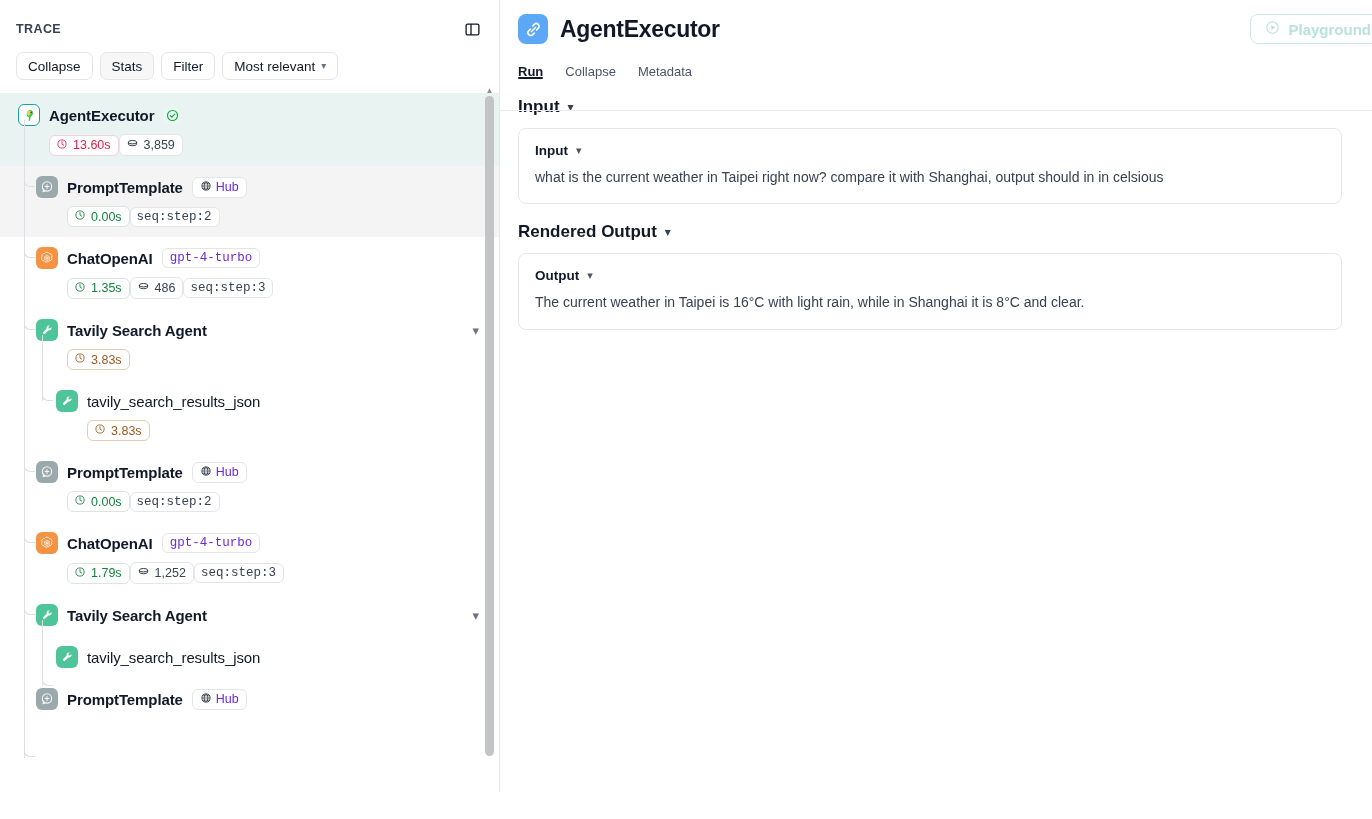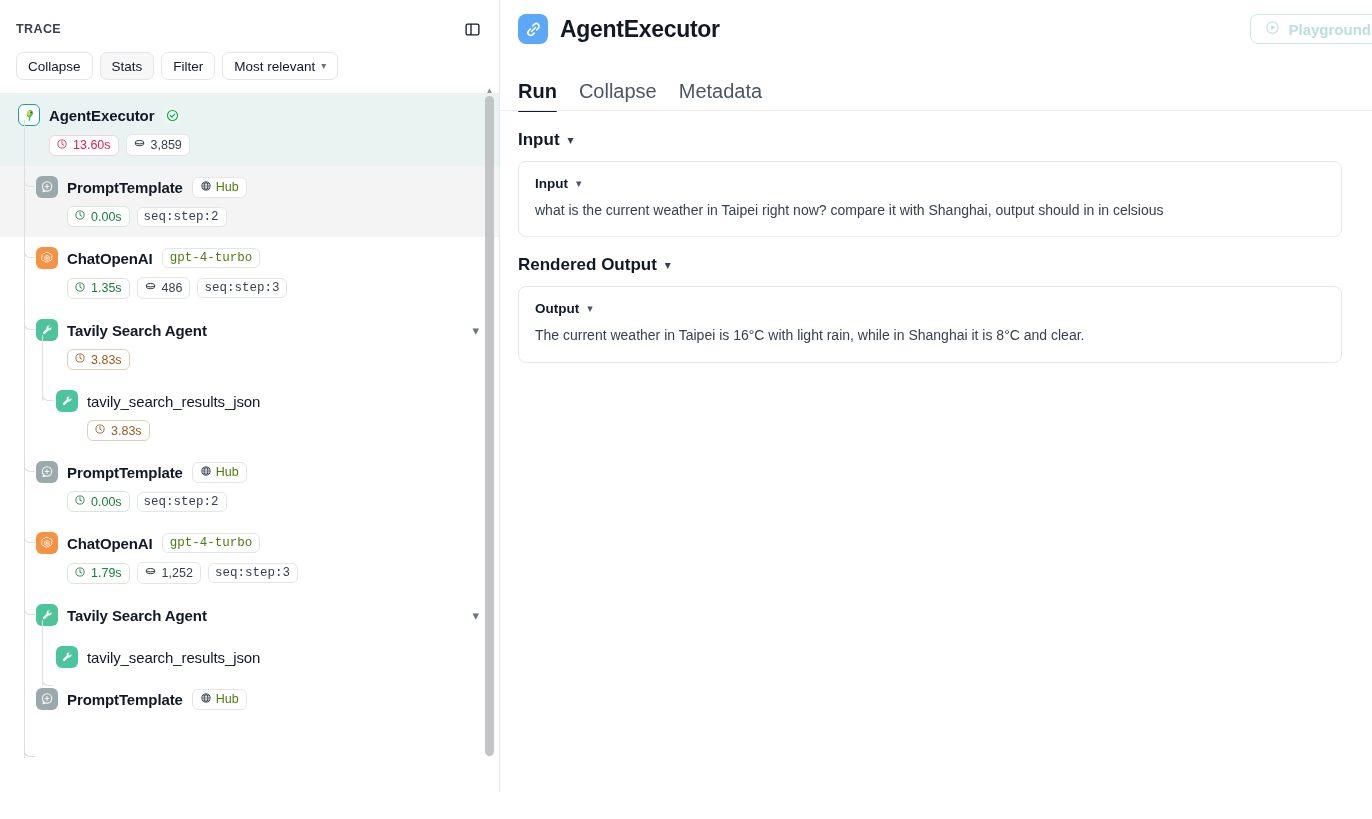--- a/index.html
+++ b/index.html
@@ -99,37 +99,37 @@
   .badge-ok {
     width: 18px; height: 18px; border-radius: 50%;
     background: #e9f9ef; display: inline-flex;
     align-items: center; justify-content: center;
   }
   .tag {
     border: 1px solid #e3e5e8;
     border-radius: 6px;
     background: #ffffff;
     font-size: 12.5px;
-    color: #4d7c0f;
+    color: #6d28d9;
     padding: 2px 7px;
     display: inline-flex; align-items: center; gap: 4px;
     white-space: nowrap;
     font-family: "Liberation Mono", monospace;
   }
   .tag.sans { font-family: "Liberation Sans", sans-serif; }
   .caret-right {
     margin-left: auto;
     color: #6b7280;
     font-size: 13px;
     padding-right: 6px;
     cursor: pointer;
     line-height: 1;
   }
 
-  .metarow { display: flex; align-items: center; gap: 7px; margin-top: 8px; }
+  .metarow { display: flex; align-items: center; margin-top: 8px; }
   .pill {
     border: 1px solid #e3e5e8;
     border-radius: 6px;
     background: #ffffff;
     font-size: 12.5px;
     padding: 2px 7px 2px 6px;
     display: inline-flex; align-items: center; gap: 5px;
     color: #374151;
     white-space: nowrap;
   }
@@ -195,22 +195,22 @@
     background: #ffffff;
     color: #b9e2dd;
     font-size: 15px; font-weight: 600;
     display: inline-flex; align-items: center; gap: 8px;
     cursor: pointer;
     white-space: nowrap;
   }
 
   .tabs { display: flex; gap: 22px; padding: 20px 0 0 18px; }
   .tab {
-    font-size: 20px; color: #4b5563; padding-bottom: 9px;
-    cursor: pointer; position: relative; white-space: nowrap; margin-top: 16px;
+    font-size: 13px; color: #4b5563; 
+    cursor: pointer; position: relative; white-space: nowrap;
   }
   .tab.active { color: #111827; font-weight: 700; }
   .tab.active:after {
     content:""; position: absolute; left: 0; right: 0; bottom: 0;
     height: 2px; background: #111827; border-radius: 2px;
   }
   .tabs-rule {
     position: absolute; left: 0; right: 0; top: 110px; height: 1px; background: #ececee;
   }
 

